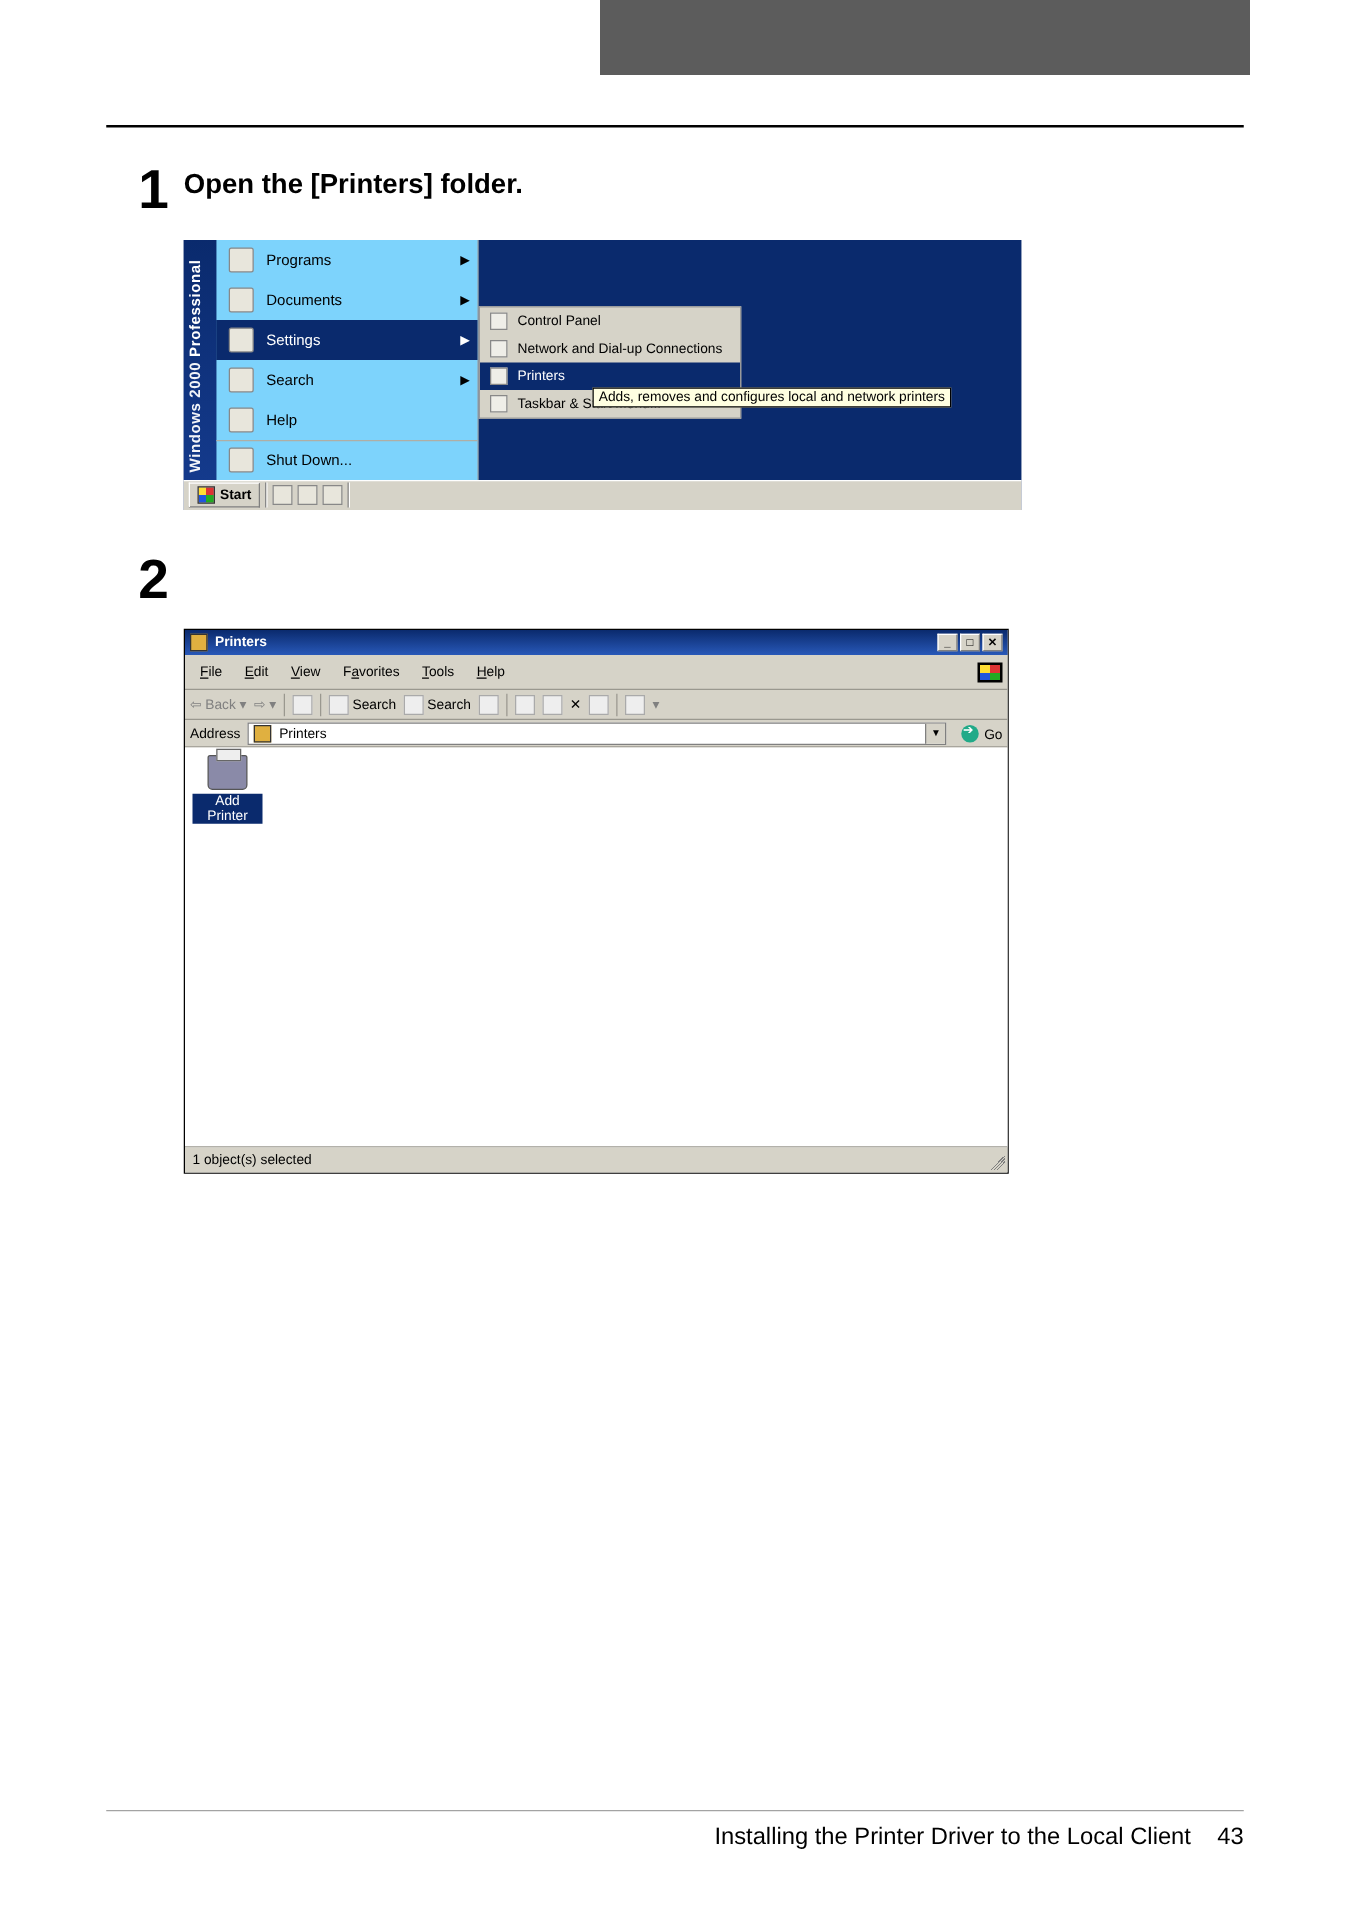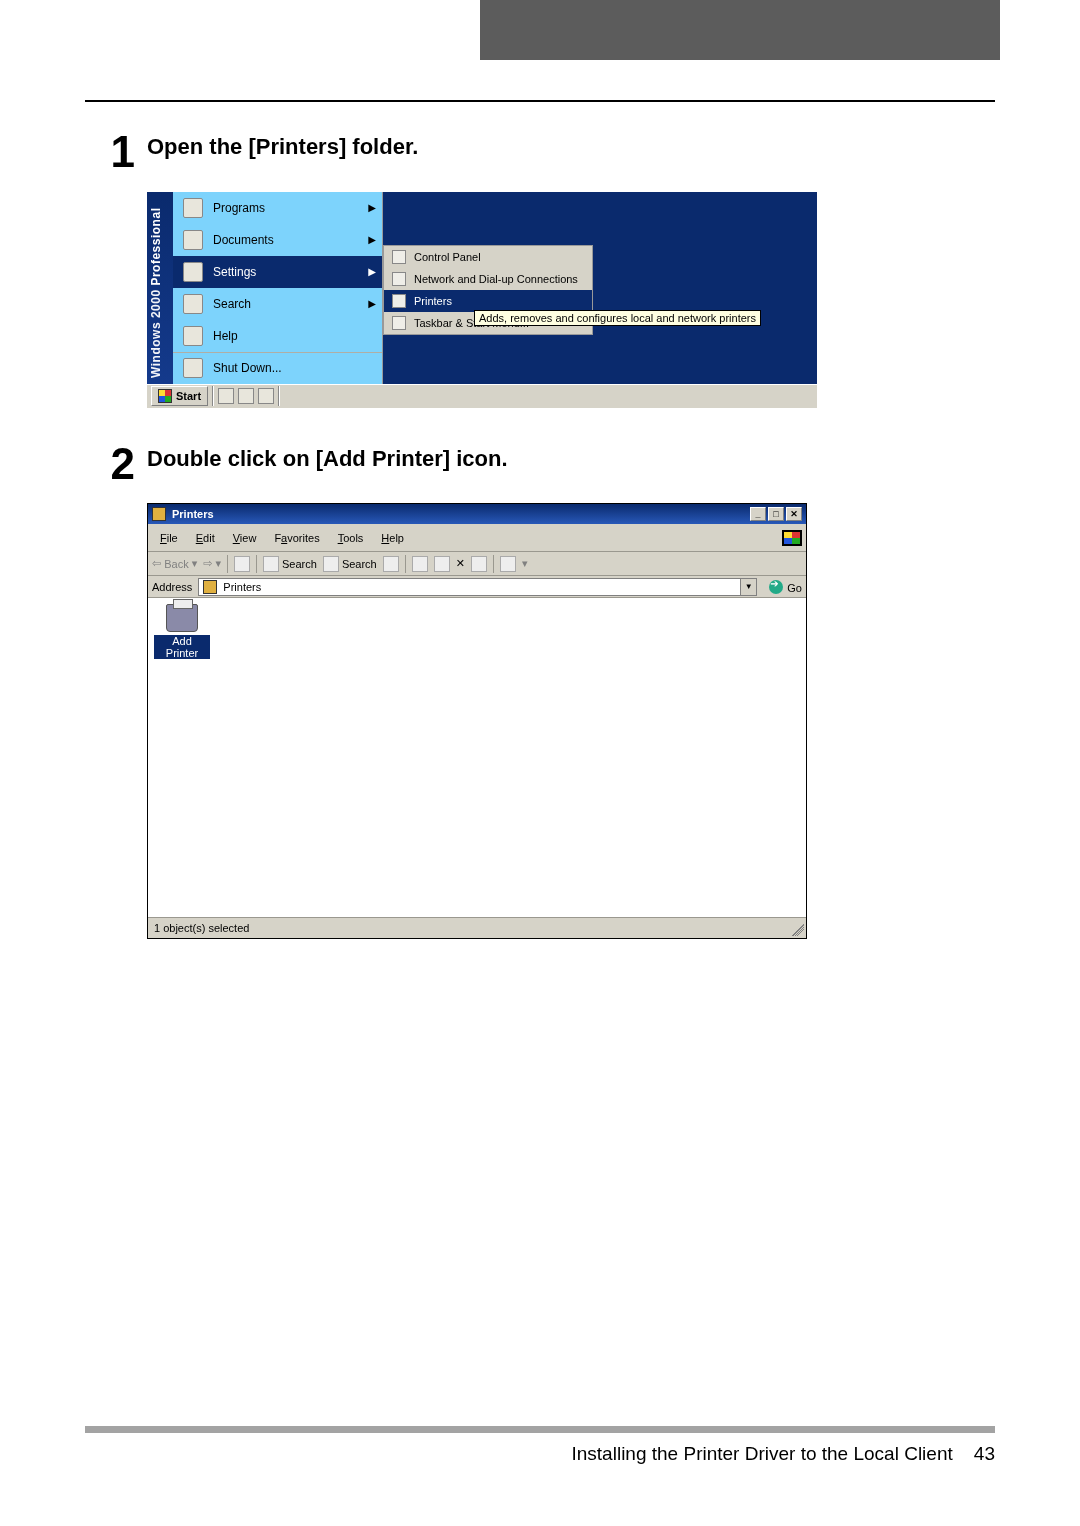--- a/index.html
+++ b/index.html
@@ -285,23 +285,23 @@
     position:absolute; right:2px; bottom:2px;
     width:12px; height:12px;
     background:
       linear-gradient(135deg, transparent 50%, #808080 50%, #808080 55%, transparent 55%),
       linear-gradient(135deg, transparent 60%, #808080 60%, #808080 65%, transparent 65%),
       linear-gradient(135deg, transparent 70%, #808080 70%, #808080 75%, transparent 75%);
   }
 
   .footer {
     position:absolute;
-    left:85px; bottom:61px;
+    left:85px; bottom:45px;
     width:910px;
-    border-top:7px solid #a3a3a3;
+    border-top:1px solid #a3a3a3;
     padding-top:10px;
     font-size:19px;
     text-align:right;
   }
 </style>
 </head>
 <body>
 
 <div class="top-tab"></div>
 
@@ -385,23 +385,20 @@
         <span class="tb-icon"></span>
         <span class="tb-icon"></span>
         <span class="tb-icon"></span>
         <span class="tb-divider"></span>
       </div>
     </div>
   </div>
 
   <div class="step">
     <div class="step-num">2</div>
-    <div class="step-body">
-      <div class="step-title">Double click on [Add Printer] icon.</div>
-    </div>
   </div>
 
   <div class="shot-wrap">
     <div class="printers-win">
       <div class="pw-title">
         <span class="t-icon"></span>
         <span class="t-text">Printers</span>
         <span class="wc">_</span>
         <span class="wc">□</span>
         <span class="wc">✕</span>

